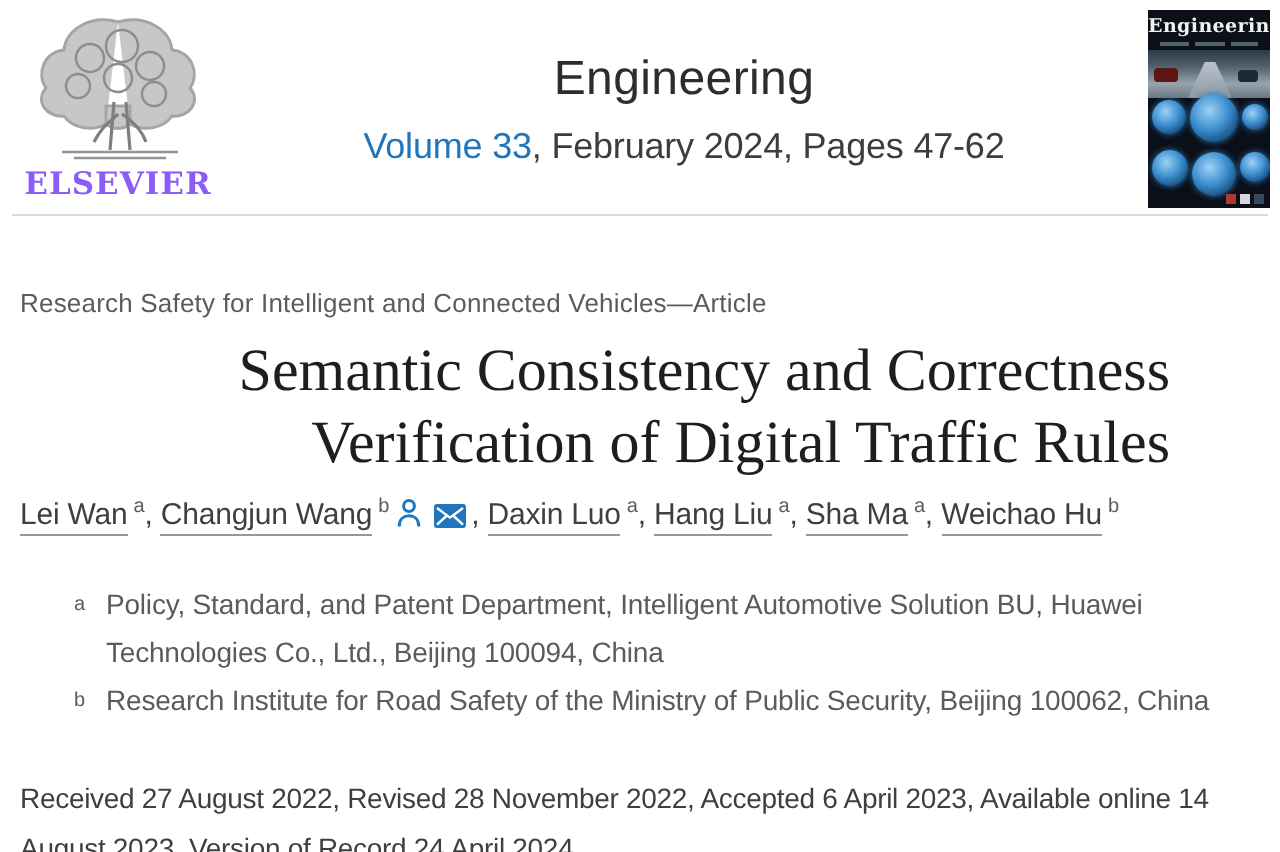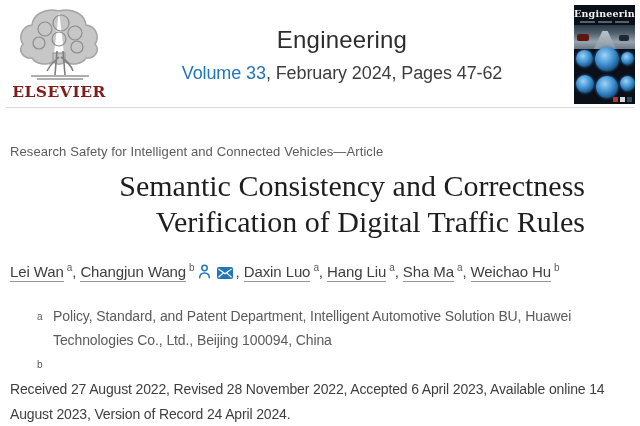--- a/index.html
+++ b/index.html
@@ -5,21 +5,21 @@
   * { margin:0; padding:0; box-sizing:border-box; }
   html,body { background:#ffffff; }
   body { font-family:"Liberation Sans", sans-serif; width:640px; height:426px; overflow:hidden; }
   .page { width:640px; height:426px; background:#fff; position:relative; }
 
   
   .header { display:flex; align-items:flex-start; padding:5px 5px 0 8px; height:104px; }
   .logo { width:102px; text-align:center; cursor:pointer; }
   .logo-tree { display:block; margin:0 auto; }
   .logo-text { font-family:"DejaVu Serif","Liberation Serif",serif; font-size:15.5px; font-weight:600;
-               color:#7f1d1d; letter-spacing:0.5px; margin-top:1px; }
+               color:#8b5cf6; letter-spacing:0.5px; margin-top:1px; }
   .head-center { flex:1; text-align:center; padding-top:21px; }
   .journal-title { font-size:24px; color:#2d2d2d; font-weight:400; letter-spacing:0.2px; text-decoration:none; display:inline-block; }
   .vol-line { margin-top:9px; font-size:18px; color:#3d3d3d; letter-spacing:-0.1px; }
   .vol-link { color:#2076bc; text-decoration:none; }
 
   
   .cover { width:61px; height:99px; background:#0a0f18; margin-top:0; position:relative; overflow:hidden; flex:0 0 61px; cursor:pointer; }
   .cover-title { font-family:"DejaVu Serif","Liberation Serif",serif; color:#f2f2f2; font-size:9.5px;
                  font-weight:700; text-align:center; padding-top:3px; letter-spacing:0.2px; }
   .cover-subline { height:2px; margin:2px 6px 0 6px; background:linear-gradient(90deg,#8fa6bb 0 30%, transparent 30% 36%, #8fa6bb 36% 66%, transparent 66% 72%, #8fa6bb 72% 100%); opacity:.55; }
@@ -38,21 +38,21 @@
 
   
   .divider { border:none; border-top:1px solid #dadada; margin:3px 6px 0 6px; }
 
   
   .main { padding:0 10px; }
   .category { margin-top:36px; font-size:13px; color:#5b5b5b; letter-spacing:0.1px; }
   .title { margin-top:9px; font-family:"Liberation Serif", serif; font-weight:400;
            font-size:30px; line-height:36px; color:#1e1e1e; max-width:575px; letter-spacing:0px;text-align:right; }
 
-  .authors { margin-top:22px; font-size:15px; color:#3f3f3f; letter-spacing:-0.1px; }
+  .authors { margin-top:8px; font-size:15px; color:#3f3f3f; letter-spacing:-0.1px; }
   .author-name { color:#3f3f3f; text-decoration:none; border-bottom:1px solid #979797; padding-bottom:1px; cursor:pointer; }
   .authors sup { font-size:10px; color:#5b5b5b; margin-left:3px; }
   .author-icon { display:inline-block; margin:0 3px; vertical-align:-2px; cursor:pointer; }
 
   .affiliations { list-style:none; margin-top:22px; max-width:638px; }
   .affiliations li { position:relative; padding-left:43px; font-size:14px; color:#5b5b5b;
                      line-height:24px; letter-spacing:-0.1px; max-width:636px; }
   .affiliations li sup { position:absolute; left:27px; top:1px; font-size:10px; color:#5b5b5b; }
 
   .dates { margin-top:25px; font-size:14px; color:#3f3f3f; line-height:25px; letter-spacing:-0.15px; max-width:626px; }
@@ -123,18 +123,18 @@
     <p class="authors"><span><a href="#" class="author-name">Lei Wan</a><sup>a</sup><span>, </span></span><span><a href="#" class="author-name">Changjun Wang</a><sup>b</sup><span class="author-icon"><svg width="13" height="15" viewBox="0 0 13 15">
               <circle cx="6.5" cy="4" r="2.7" fill="none" stroke="#2076bc" stroke-width="1.5"></circle>
               <path d="M1.6 14.2 C1.6 10.4 4 8.9 6.5 8.9 C9 8.9 11.4 10.4 11.4 14.2" fill="none" stroke="#2076bc" stroke-width="1.5"></path>
             </svg></span><span class="author-icon"><svg width="16" height="12" viewBox="0 0 16 12">
               <rect x="0.5" y="0.5" width="15" height="11" rx="1" fill="#2076bc" stroke="#2076bc"></rect>
               <path d="M1.5 2 L8 6.8 L14.5 2 M1.5 10.3 L6.2 6 M14.5 10.3 L9.8 6" stroke="#ffffff" stroke-width="1.2" fill="none"></path>
             </svg></span><span>, </span></span><span><a href="#" class="author-name">Daxin Luo</a><sup>a</sup><span>, </span></span><span><a href="#" class="author-name">Hang Liu</a><sup>a</sup><span>, </span></span><span><a href="#" class="author-name">Sha Ma</a><sup>a</sup><span>, </span></span><span><a href="#" class="author-name">Weichao Hu</a><sup>b</sup></span></p>
 
     <ul class="affiliations">
         <li><sup>a</sup><span>Policy, Standard, and Patent Department, Intelligent Automotive Solution BU, Huawei Technologies Co., Ltd., Beijing 100094, China</span></li>
-        <li><sup>b</sup></li>
+        <li><sup>b</sup><span>Research Institute for Road Safety of the Ministry of Public Security, Beijing 100062, China</span></li>
       </ul>
 
     <p class="dates">Received 27 August 2022, Revised 28 November 2022, Accepted 6 April 2023, Available online 14 August 2023, Version of Record 24 April 2024.</p>
   </div>
 </div>
 
 </body></html>

